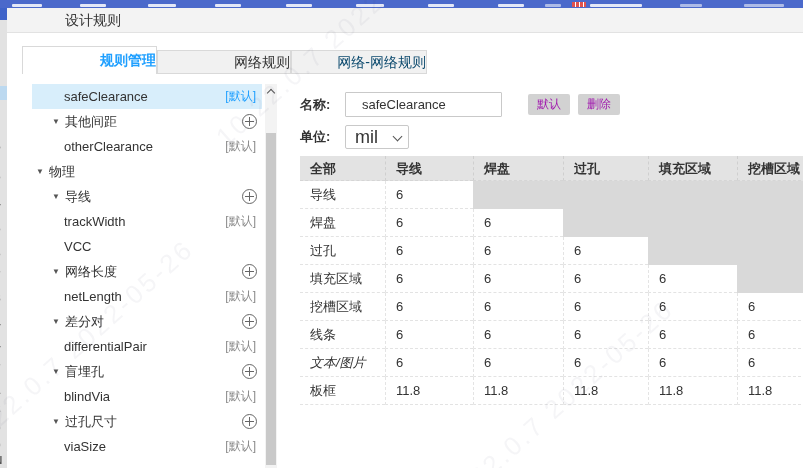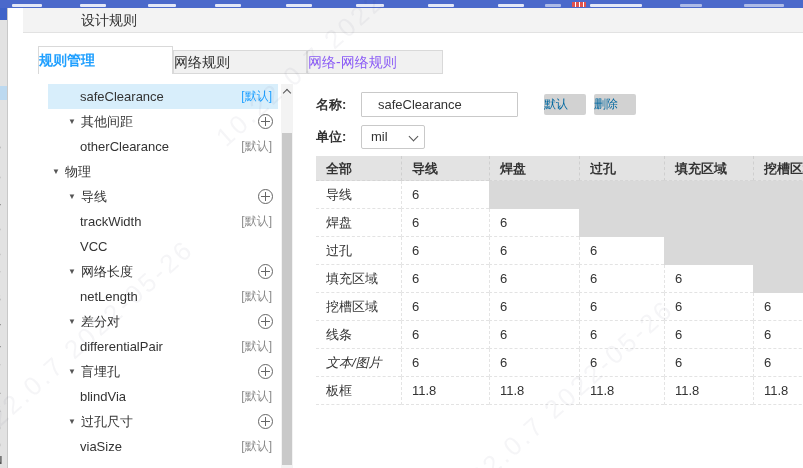--- a/index.html
+++ b/index.html
@@ -18,33 +18,33 @@
              border-right:1px solid #c8c8c8;overflow:hidden;z-index:4}
   #leftstrip .bluecap{position:absolute;left:0;top:0;width:7px;height:12px;background:#3f63c9}
   #leftstrip .selband{position:absolute;left:0;top:78px;width:7px;height:14px;background:#bcd9f0}
   .edgeglyph{position:absolute;left:-5px;font-size:10px;font-weight:bold;color:#555;line-height:10px}
 
   
   .wm{position:absolute;font-size:26px;letter-spacing:3px;color:rgba(50,55,90,.05);
       white-space:nowrap;transform:rotate(-42deg);transform-origin:left top;z-index:30;pointer-events:none}
 
   
-  #dialog{position:absolute;left:23px;top:8px;width:740px;height:460px;background:#fff;z-index:10}
+  #dialog{position:absolute;left:7px;top:8px;width:740px;height:460px;background:#fff;z-index:10}
   #dlg-header{position:absolute;left:0;top:0;width:796px;height:24px;background:#f3f3f3;
               border-bottom:1px solid #e2e2e2}
   #dlg-title{position:absolute;left:58px;top:0;height:24px;line-height:24px;font-size:14px;color:#333}
 
   
-  .tab{position:absolute;text-align:left;font-size:14px;box-sizing:border-box;cursor:pointer}
+  .tab{position:absolute;text-align:right;font-size:14px;box-sizing:border-box;cursor:pointer}
   #tab-active{left:15px;top:38px;width:135px;height:28px;line-height:27px;background:#fff;
               border:1px solid #d9d9d9;border-bottom:none;color:#1e9fff;font-weight:bold;z-index:2}
   #tab-2{left:150px;top:42px;width:134px;height:24px;line-height:23px;background:#f1f1f1;
          border:1px solid #d9d9d9;color:#333}
   #tab-3{left:284px;top:42px;width:136px;height:24px;line-height:23px;background:#f1f1f1;
-         border:1px solid #d9d9d9;color:#8b5cf6}
+         border:1px solid #d9d9d9;color:#0c4a6e}
 
   
   #tree{position:absolute;left:25px;top:76px;width:230px;height:384px;overflow:hidden}
   .trow{height:25px;display:flex;align-items:center;font-size:13px;box-sizing:border-box;cursor:pointer}
   .trow.sel{background:#d8eefb}
   .caret{font-size:8px;color:#555;margin-right:5px;flex:none}
   .tlabel{flex:none;white-space:nowrap}
   .spacer{flex:1}
   .badge{font-size:12px;color:#8a8a8a;padding-right:6px;flex:none}
   .badge.accent{color:#1e9fff}
@@ -58,27 +58,27 @@
   #vscroll .up i{position:absolute;left:3px;top:6px;width:5px;height:5px;border-top:1.5px solid #555;
                  border-left:1.5px solid #555;transform:rotate(45deg)}
   #vscroll .thumb{position:absolute;left:1px;top:49px;width:10px;height:332px;background:#c9c9c9;cursor:pointer}
 
   
   #panel{position:absolute;left:293px;top:76px;width:503px;height:384px}
   .flabel{position:absolute;font-size:13px;font-weight:bold;height:25px;line-height:25px}
   #name-input{position:absolute;left:45px;top:8px;width:157px;height:25px;box-sizing:border-box;
               border:1px solid #c9c9c9;background:#fff;font-size:13px;padding:0 0 0 16px;
               font-family:"Liberation Sans",sans-serif;color:#333;border-radius:1px}
-  .gbtn{position:absolute;top:10px;width:42px;height:21px;background:#d2d2d2;color:#0369a1;
-        border:none;font-size:12px;border-radius:2px;line-height:21px;text-align:left;
+  .gbtn{position:absolute;top:10px;width:42px;height:21px;background:#d2d2d2;color:#a21caf;
+        border:none;font-size:12px;border-radius:2px;line-height:21px;text-align:center;
         font-family:"Liberation Sans",sans-serif;cursor:pointer;padding:0}
   #btn-default{left:228px}
   #btn-delete{left:278px}
   #unit-select{position:absolute;left:45px;top:41px;width:64px;height:24px;box-sizing:border-box;
-               border:1px solid #c9c9c9;background:#fff;border-radius:2px;font-size:13px;cursor:pointer}
+               border:1px solid #c9c9c9;background:#fff;border-radius:2px;font-size:18px;cursor:pointer}
   #unit-select .val{position:absolute;left:9px;top:0;line-height:22px}
   #unit-select .chev{position:absolute;right:7px;top:7px;width:6px;height:6px;border-right:1.2px solid #555;
                      border-bottom:1.2px solid #555;transform:rotate(45deg)}
 
   
   #rtable{position:absolute;left:0;top:72px;width:503px;overflow:hidden}
   .hdr{display:flex;height:25px}
   .hcell{box-sizing:border-box;background:#e3e3e3;font-size:13px;font-weight:bold;line-height:25px;
          padding-left:10px;flex:none;border-bottom:1px dashed #d5d5d5;cursor:pointer;white-space:nowrap}
   .hcell+.hcell{border-left:1px dashed #cfcfcf}

